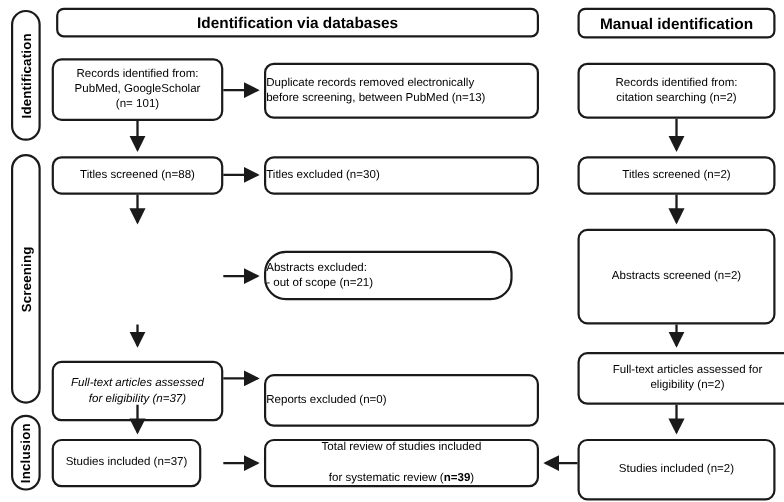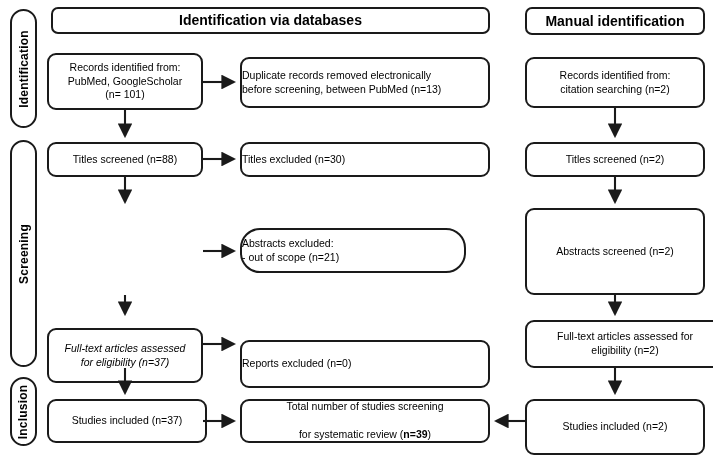--- a/index.html
+++ b/index.html
@@ -100,35 +100,35 @@
   <div class="box" style="left:47px; top:53px; width:156px; height:57px;">Records identified from:
 PubMed, GoogleScholar
 (n= 101)</div>
 
   <div class="box" style="left:47px; top:142px; width:156px; height:35px;">Titles screened (n=88)</div>
 
 
   <div class="box" style="left:47px; top:328px; width:156px; height:55px;font-style:italic;">Full-text articles assessed
 for eligibility (n=37)</div>
 
-  <div class="box" style="left:47px; top:399px; width:160px; height:44px;">Studies included (n=37)</div>
+  <div class="box" style="left:47px; top:399px; width:136px; height:44px;">Studies included (n=37)</div>
 
   <div class="box left-text" style="left:240px; top:57px; width:250px; height:51px;">Duplicate records removed electronically
 before screening, between PubMed (n=13)</div>
 
   <div class="box left-text" style="left:240px; top:142px; width:250px; height:35px;">Titles excluded  (n=30)</div>
 
   <div class="box left-text" style="left:240px; top:228px; width:226px; height:45px;border-radius:20px;">Abstracts excluded:
 - out of scope (n=21)</div>
 
   <div class="box left-text" style="left:240px; top:320px; width:250px; height:48px;margin-top:20px;">Reports excluded (n=0)</div>
 
   <div class="box" style="left:240px; top:399px; width:250px; height:44px;">
     <div>
-      <div>Total number of studies screening</div>
+      <div>Total review of studies included</div>
       <div><span>for systematic review (</span><b>n=39</b><span>)</span></div>
     </div>
   </div>
 
   <div class="box" style="left:525px; top:57px; width:180px; height:51px;">Records identified from:
 citation searching  (n=2)</div>
 
   <div class="box" style="left:525px; top:142px; width:180px; height:35px;">Titles screened (n=2)</div>
 
   <div class="box" style="left:525px; top:208px; width:180px; height:87px;">Abstracts screened (n=2)</div>

